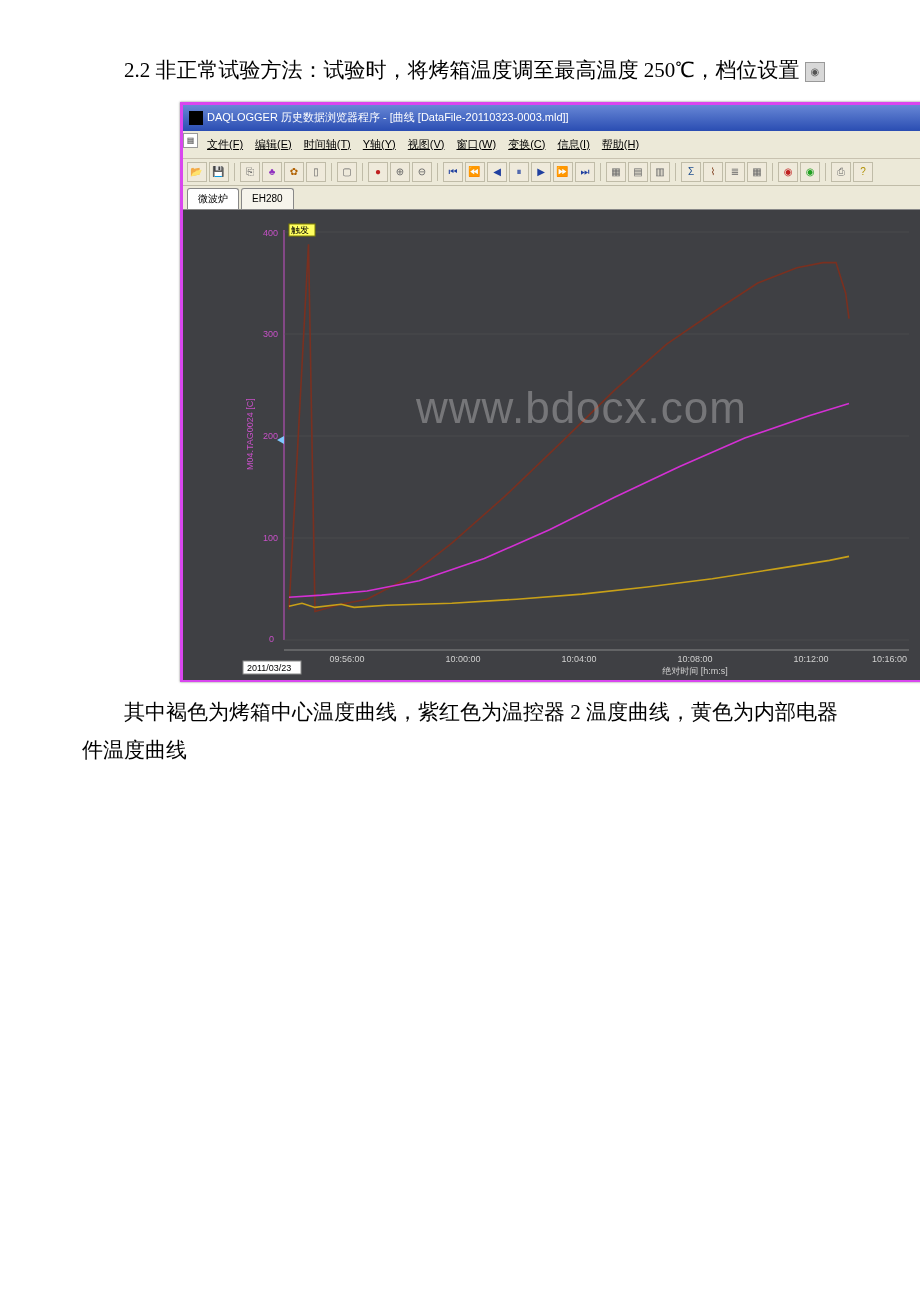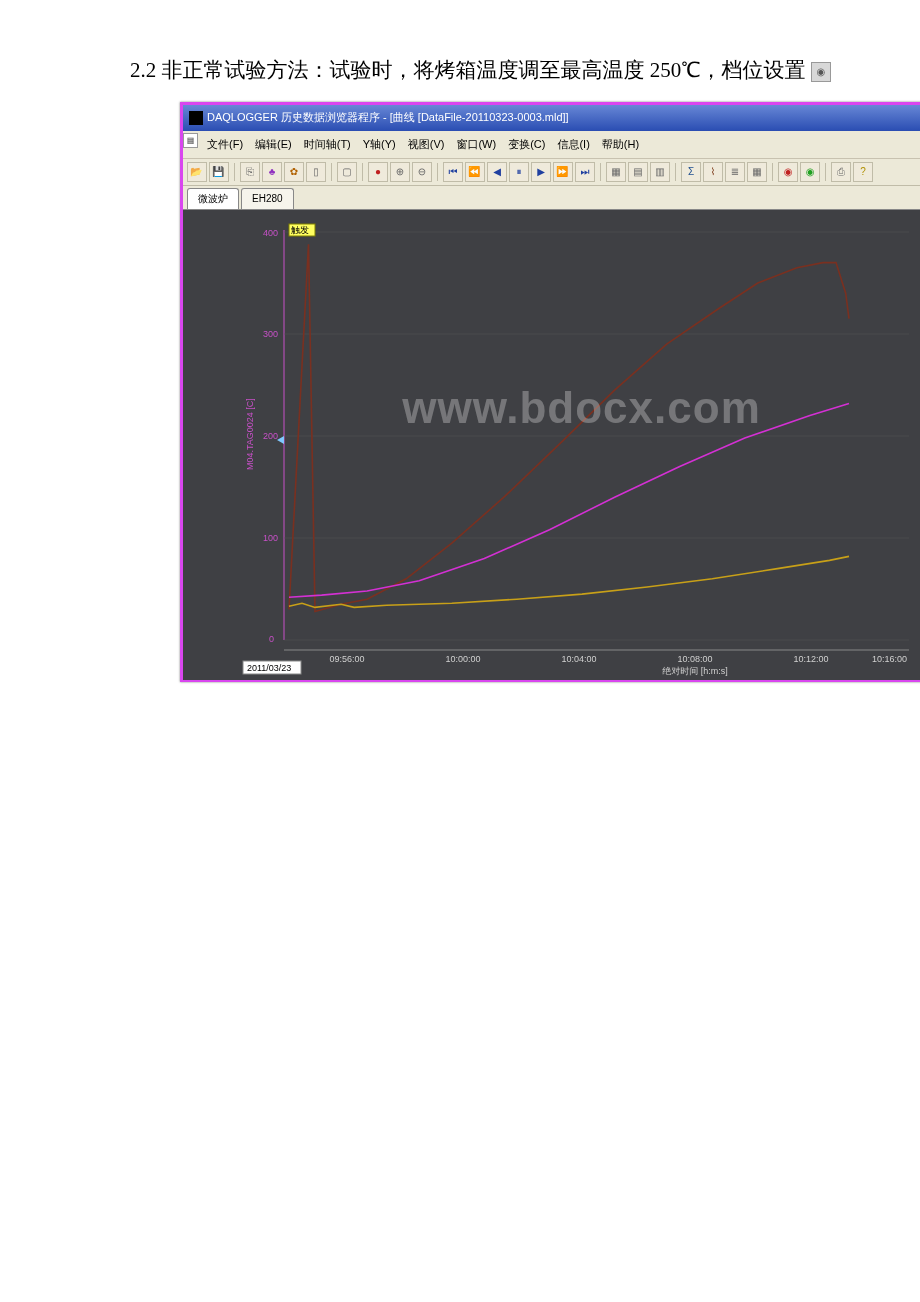--- a/index.html
+++ b/index.html
@@ -11,21 +11,21 @@
       line-height: 1.8;
       color: #000;
       width: 920px;
     }
     .page {
       padding: 40px 80px 120px 80px;
       box-sizing: border-box;
     }
     .para {
       text-indent: 2em;
-      margin: 12px 8px;
+      margin: 12px 2px;
       text-align: justify;
     }
     .icon-inline {
       display: inline-block;
       width: 18px;
       height: 18px;
       border: 1px solid #999;
       background: #d8d8d8;
       vertical-align: middle;
       font-size: 10px;
@@ -63,20 +63,21 @@
       display: flex;
       background: #ece9d8;
       font-size: 11px;
       color: #000;
       padding: 2px 0;
       border-bottom: 1px solid #c8c2b0;
     }
     .menubar .menu-item {
       padding: 2px 6px;
       cursor: default;
+      text-decoration: underline;
     }
     .menu-prefix {
       display: inline-block;
       width: 13px;
       height: 13px;
       border: 1px solid #999;
       background: #fff;
       margin-right: 3px;
       vertical-align: middle;
       font-size: 8px;
@@ -135,21 +136,21 @@
       box-sizing: border-box;
     }
     .watermark {
       position: absolute;
       top: 42%;
       left: 50%;
       transform: translate(-50%, -50%);
       font-size: 44px;
       color: rgba(220,220,220,0.35);
       font-family: Arial, sans-serif;
-      font-weight: 700;
+      font-weight: 400;
       letter-spacing: 1px;
       pointer-events: none;
       z-index: 5;
     }
     svg.chart-svg {
       width: 100%;
       height: 100%;
       display: block;
     }
     .axis-text {
@@ -303,15 +304,16 @@
         </g>
 
         <g>
           <rect class="date-badge" x="4" y="451" width="58" height="13" stroke="#888"></rect>
           <text class="date-text" x="8" y="461">2011/03/23</text>
         </g>
       </svg>
     </div>
   </div>
 
+  <p class="para">其中褐色为烤箱中心温度曲线，紫红色为温控器 2 温度曲线，黄色为内部电器件温度曲线</p>
 
 
 </div>
 
 </body></html>

